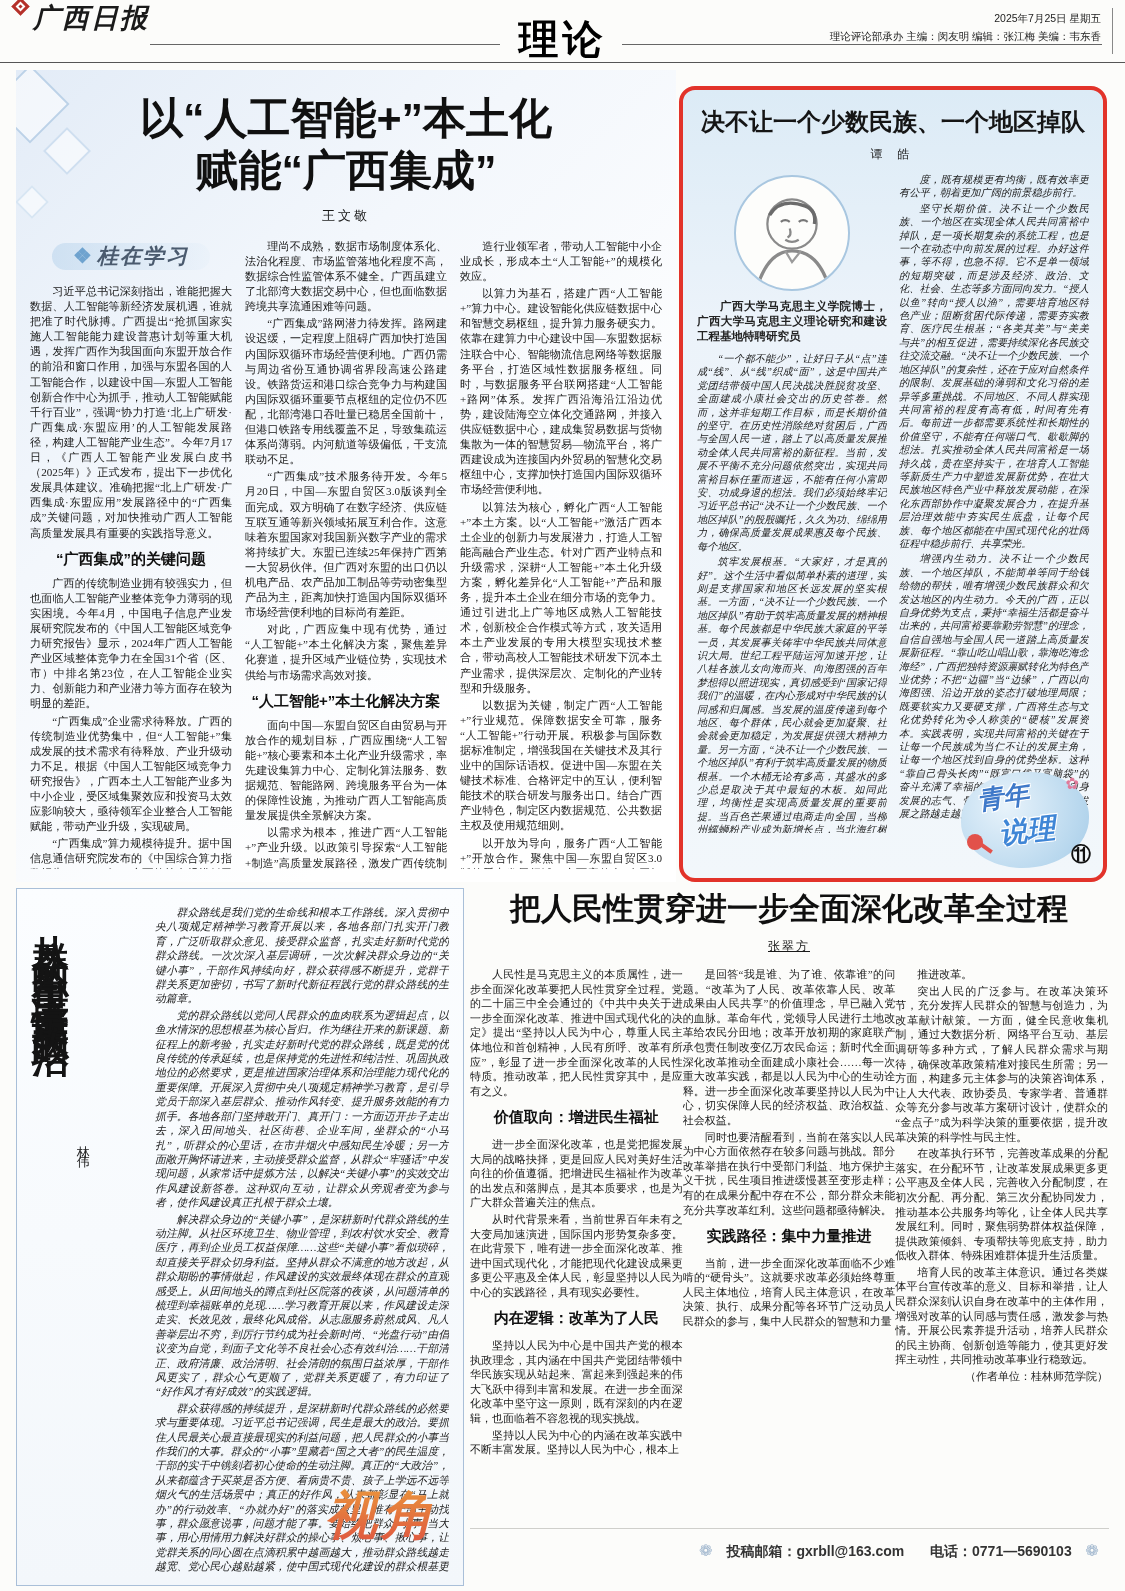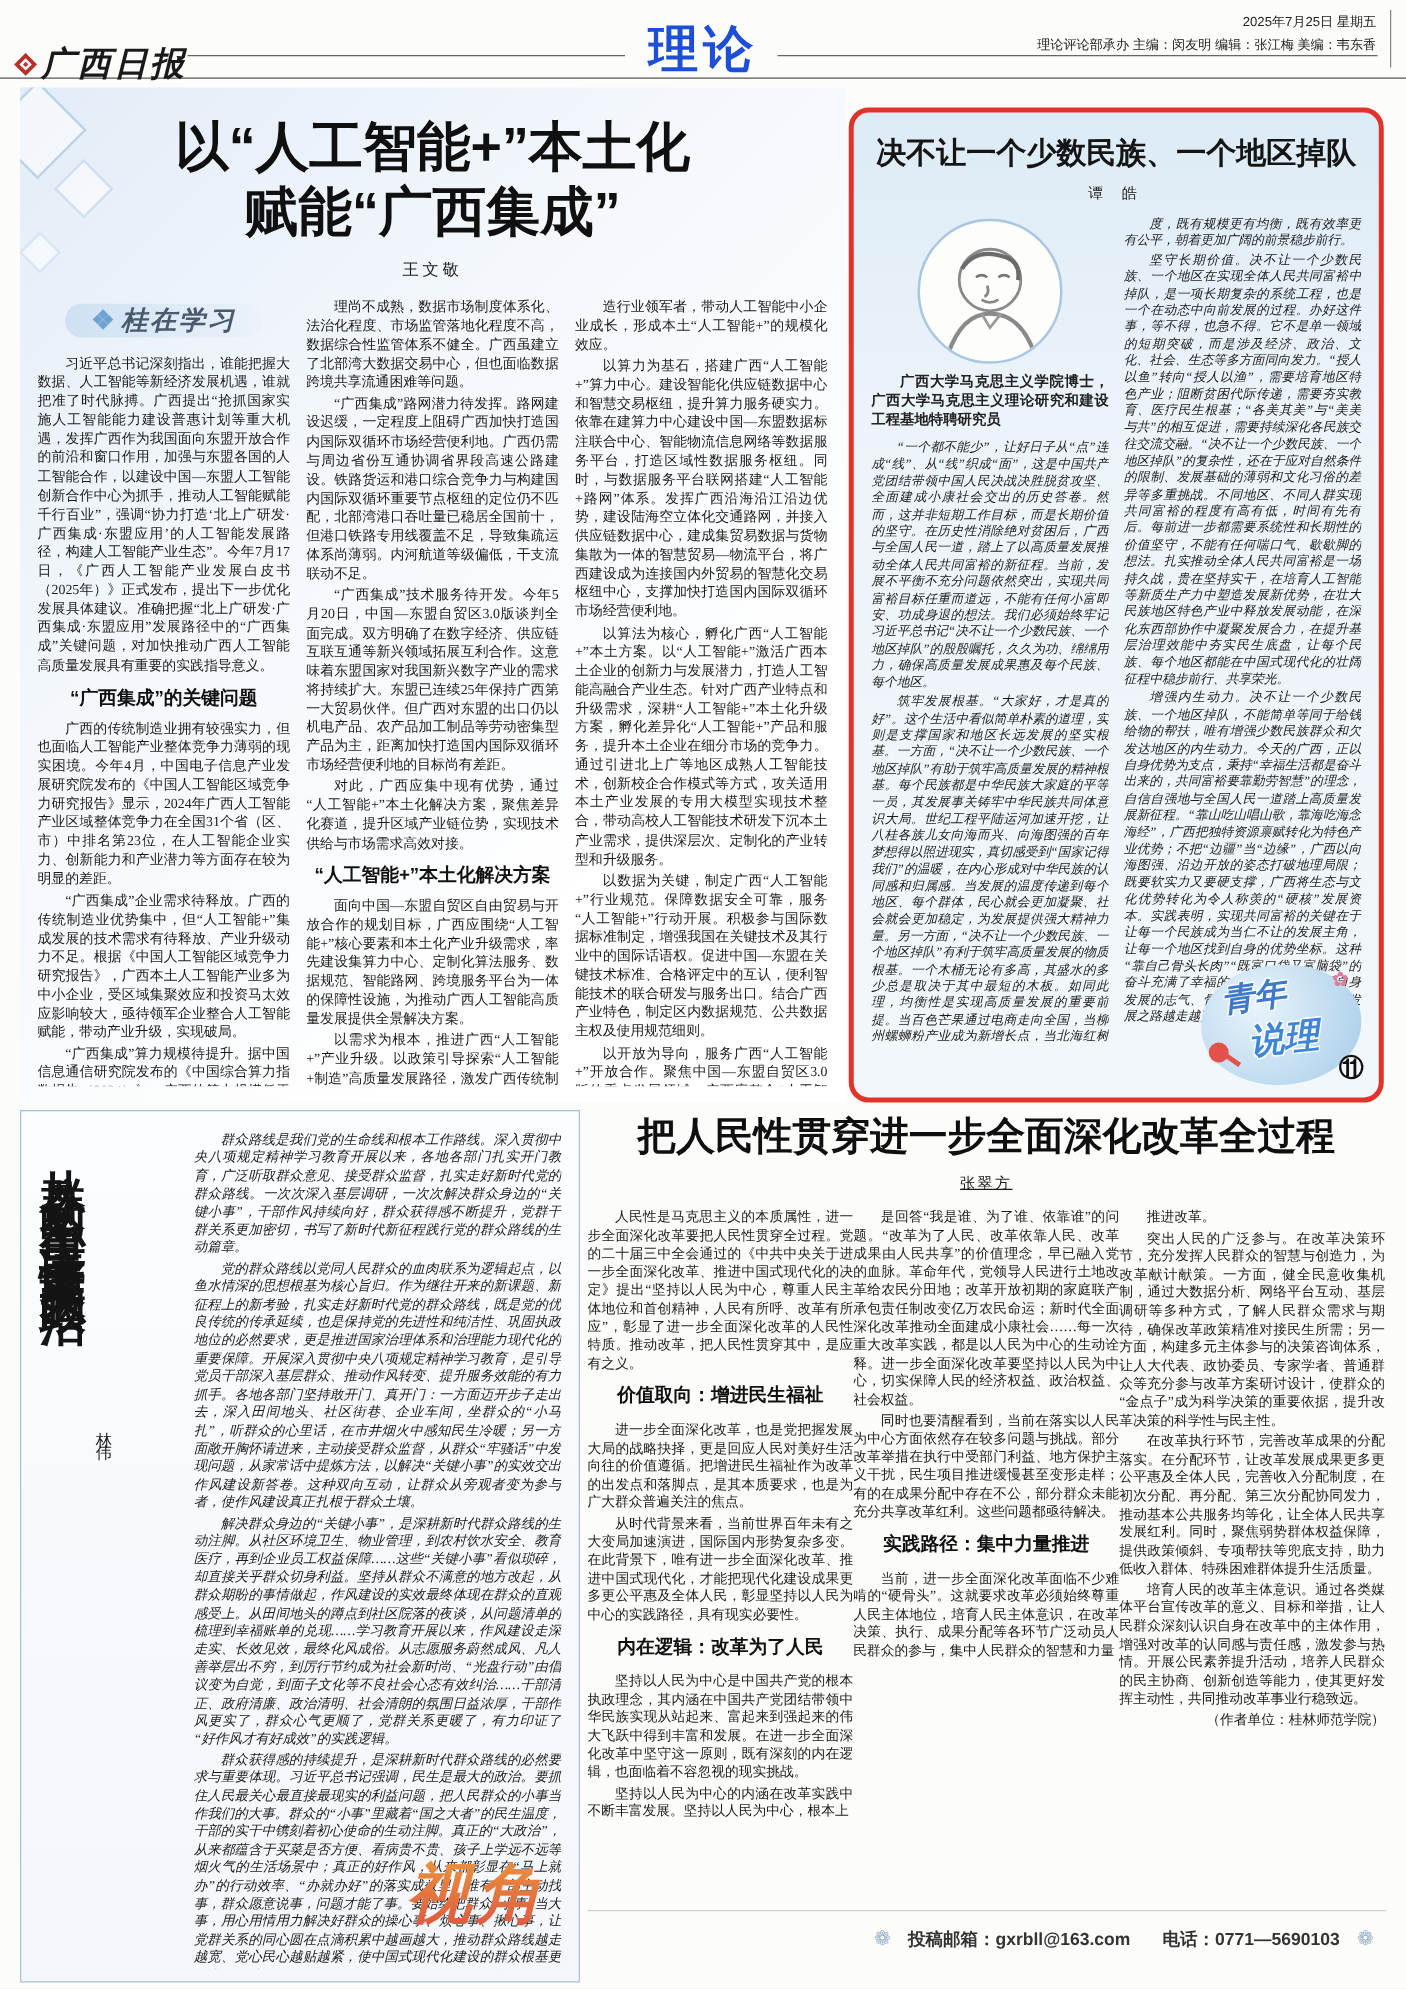--- a/index.html
+++ b/index.html
@@ -1,24 +1,24 @@
 <!DOCTYPE html>
 <html lang="zh"><head>
 <meta charset="utf-8">
 <style>
   html,body{margin:0;padding:0;background:#e8e8e4;}
   .page{position:relative;width:1125px;height:1591px;margin:0 auto;background:#fcfcfa;
         font-family:"Liberation Serif","DejaVu Serif",serif;color:#1a1a1a;overflow:hidden;}
   
   .hdr{position:absolute;top:0;left:0;width:1125px;height:62px;border-bottom:1px solid #555;}
-  .masthead{position:absolute;left:14px;top:33px;display:flex;align-items:center;gap:6px;}
+  .masthead{position:absolute;left:14px;top:0;display:flex;align-items:flex-start;gap:6px;}
   .seal{width:13px;height:13px;background:#b5312a;transform:rotate(45deg);box-shadow:inset 0 0 0 3px #b5312a,inset 0 0 0 5px #fff;}
   .masthead-txt{font-size:27px;font-weight:bold;font-style:italic;letter-spacing:2px;}
   .section-title{position:absolute;left:0;right:0;top:12px;text-align:center;
-        font-family:"Liberation Sans","DejaVu Sans",sans-serif;font-size:40px;font-weight:bold;letter-spacing:4px;color:#1d4ed8;}
+        font-family:"Liberation Sans","DejaVu Sans",sans-serif;font-size:40px;font-weight:bold;letter-spacing:4px;color:#000000;}
   .hdr-rule{position:absolute;top:44px;height:1px;background:#666;}
   .hdr-rule.l{left:150px;width:350px;}
   .hdr-rule.r{left:622px;width:480px;}
   .hdr-right{position:absolute;right:24px;top:10px;text-align:right;font-size:10.5px;line-height:1.7;color:#222;
         font-family:"Liberation Sans","DejaVu Sans",sans-serif;}
   .hdr-vline{position:absolute;right:12px;top:8px;width:1px;height:46px;background:#888;}
   
   .ai{position:absolute;left:16px;top:70px;width:660px;height:812px;
       background:linear-gradient(135deg,#e3ecf7 0%,#f3f7fc 35%,#ffffff 75%);overflow:hidden;}
   .cube{position:absolute;border:2px solid #bcd2e8;background:rgba(255,255,255,.55);transform:rotate(45deg);}

